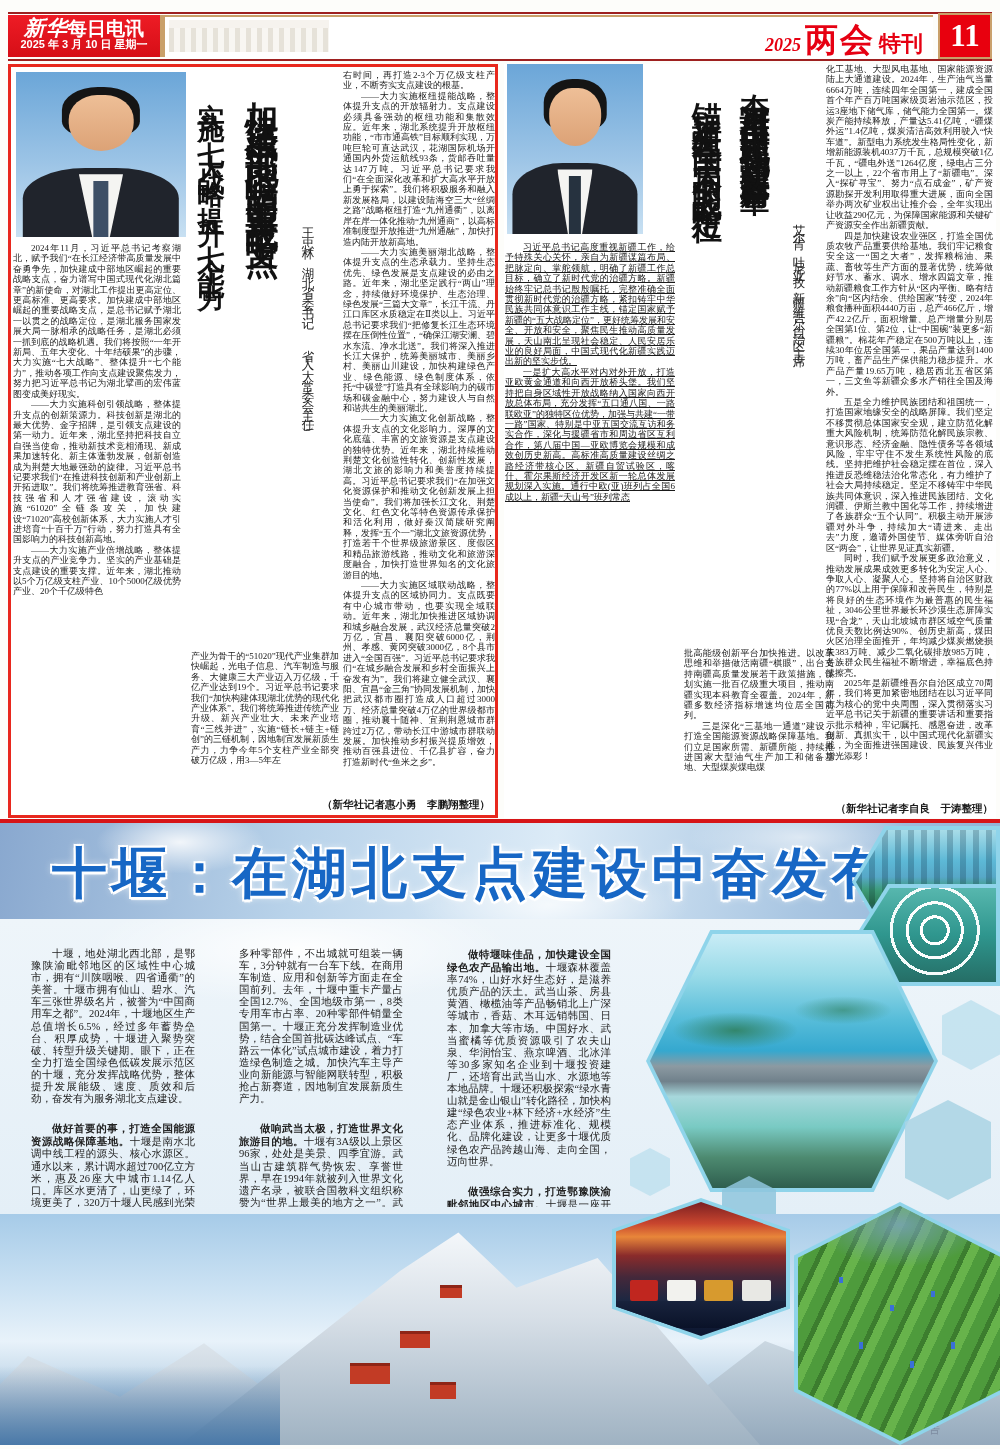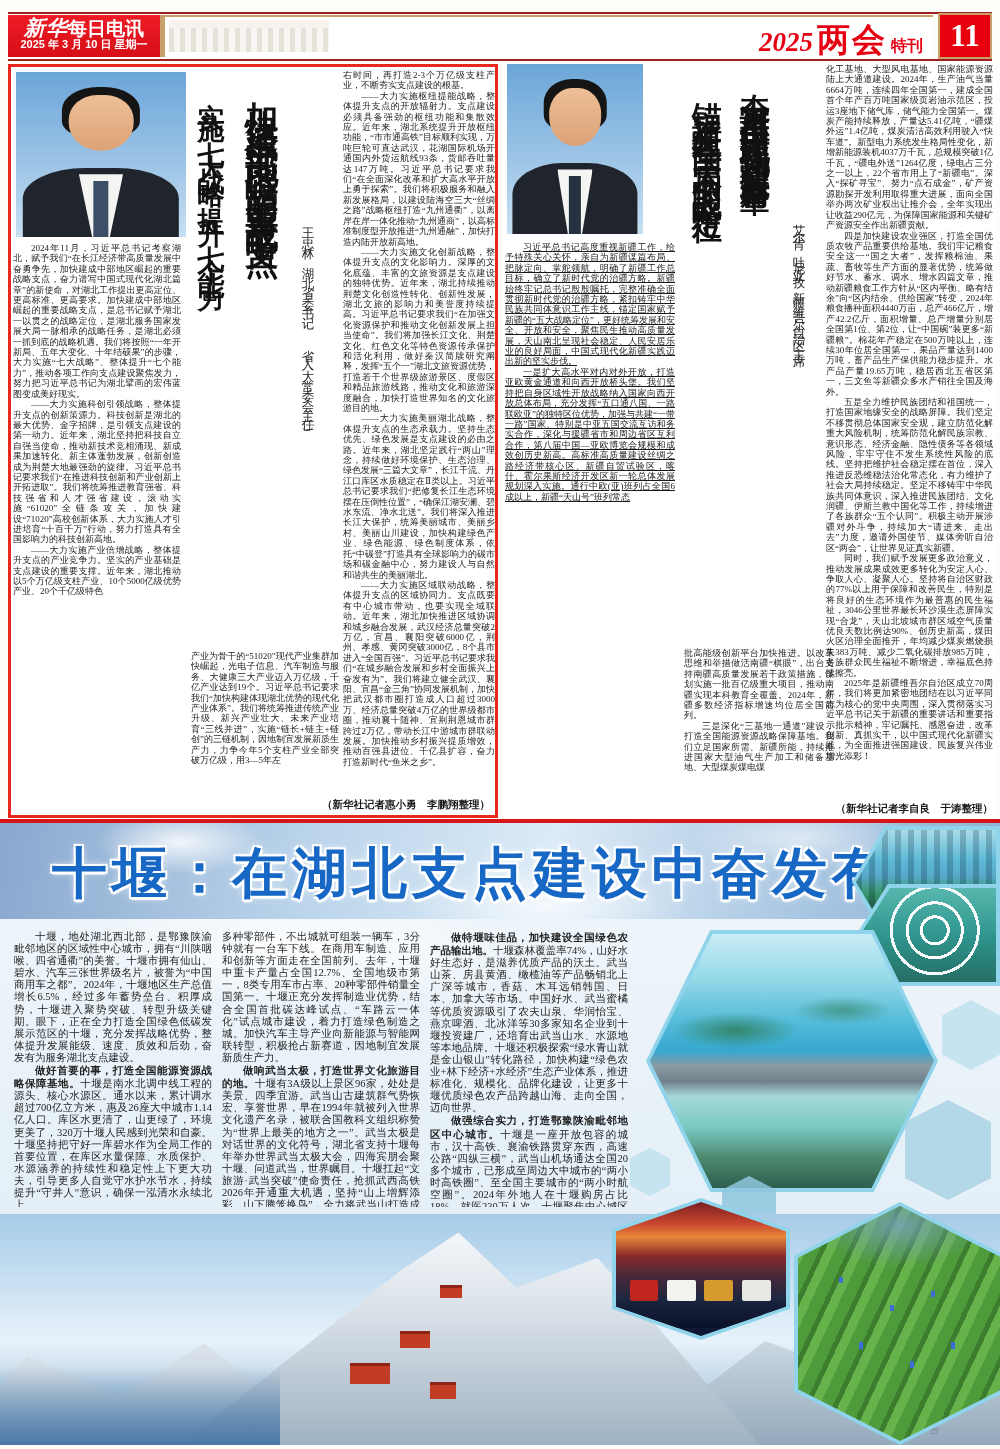--- a/index.html
+++ b/index.html
@@ -13,23 +13,23 @@
   .mh-name{font-size:19px;font-weight:bold;padding-top:2px;}
   .mh-script{font-style:italic;font-size:21px;letter-spacing:1px;text-align:center;}
   .mh-date{font-size:11px;font-weight:bold;font-family:"Liberation Sans",sans-serif;}
   .gold-bar{left:160px;top:15px;width:5px;height:42px;background:#c9a06a;}
   .hdr-strip{left:165px;top:15px;width:768px;height:42px;border-top:2px solid #c9a06a;
              border-bottom:2px solid #c9a06a;background:#fff;}
   .building{position:absolute;left:4px;top:3px;width:160px;height:32px;opacity:.5;
      background:linear-gradient(#efe9df 0 8px,transparent 8px),
      repeating-linear-gradient(90deg,#cfc6b4 0 5px,#f2eee6 5px 11px);}
   .issue-title{position:absolute;right:10px;top:1px;display:flex;align-items:baseline;color:#e60012;gap:4px;}
-  .it-year{font-size:27px;font-weight:bold;font-style:italic;}
+  .it-year{font-size:18px;font-weight:bold;font-style:italic;}
   .it-lianghui{font-size:33px;font-weight:bold;font-family:"Liberation Serif",serif;letter-spacing:2px;}
-  .it-tekan{font-size:16px;font-weight:bold;font-family:Liberation Sans, sans-serif;}
+  .it-tekan{font-size:22px;font-weight:bold;font-family:Liberation Sans, sans-serif;}
   .pagenum{left:938px;top:13px;width:54px;height:46px;background:#e8000e;border:2px solid #c9a06a;
            color:#fff;font-size:31px;font-weight:bold;display:flex;align-items:center;justify-content:center;box-sizing:border-box;}
   .hdr-botline{left:8px;top:59px;width:984px;height:2px;background:#9e2020;}
   
   .art{box-sizing:border-box;}
   .art-l{left:8px;top:64px;width:490px;height:754px;border:3px solid #e8281e;background:#fff;}
   .art-r{left:504px;top:64px;width:492px;height:754px;background:#fff;}
   .portrait{overflow:hidden;background:linear-gradient(180deg,#6ba6d8 0%,#9cc4e6 55%,#c8e0f2 100%);}
   .p-hair{position:absolute;left:50%;top:9%;width:46%;height:30%;transform:translateX(-50%);
           background:#151515;border-radius:46% 46% 30% 30%;}
@@ -39,21 +39,21 @@
           background:#20242c;border-radius:40% 40% 0 0;}
   .p-shirt{position:absolute;left:50%;bottom:0;width:26%;height:38%;transform:translateX(-50%);
           background:#f4f4f2;clip-path:polygon(0 0,100% 0,70% 100%,30% 100%);}
   .p-tie{position:absolute;left:50%;bottom:0;width:9%;height:34%;transform:translateX(-50%);background:#3d4f66;}
   .vert{writing-mode:vertical-rl;font-weight:bold;color:#111;}
   .vbyline{writing-mode:vertical-rl;font-size:12.5px;color:#222;font-weight:normal;}
   .cols{overflow:hidden;font-size:9px;line-height:10.4px;text-align:justify;}
   .cols p{margin:0;text-indent:2em;}
   .cols p.cont{text-indent:0;}
   .feature-cols{overflow:hidden;font-size:10.5px;line-height:12.1px;text-align:justify;color:#222;}
-  .feature-cols p{margin:0;text-indent:2em;}
+  .feature-cols p{margin:17px;text-indent:2em;}
   .feature-cols p.cont{text-indent:0;}
   .feature-cols b{font-family:"Liberation Sans",sans-serif;font-weight:bold;}
   .credit{position:absolute;right:2px;bottom:1px;background:#fff;font-weight:bold;font-size:10.5px;
           font-family:"Liberation Sans",sans-serif;padding-left:4px;}
   
   .red-rule{left:0;top:819px;width:1000px;height:4px;background:#d61518;}
   .banner{left:0;top:823px;width:1000px;height:96px;overflow:hidden;
     background:radial-gradient(120px 45px at 18% 20%,rgba(255,255,255,.85),transparent 70%),
                radial-gradient(200px 60px at 55% 85%,rgba(255,255,255,.7),transparent 70%),
                radial-gradient(160px 50px at 80% 15%,rgba(255,255,255,.6),transparent 70%),
@@ -134,22 +134,22 @@
         <p>2024年11月，习近平总书记考察湖北，赋予我们“在长江经济带高质量发展中奋勇争先，加快建成中部地区崛起的重要战略支点，奋力谱写中国式现代化湖北篇章”的新使命，对湖北工作提出更高定位、更高标准、更高要求。加快建成中部地区崛起的重要战略支点，是总书记赋予湖北一以贯之的战略定位，是湖北服务国家发展大局一脉相承的战略任务，是湖北必须一抓到底的战略机遇。我们将按照“一年开新局、五年大变化、十年结硕果”的步骤，大力实施“七大战略”、整体提升“七个能力”，推动各项工作向支点建设聚焦发力，努力把习近平总书记为湖北擘画的宏伟蓝图变成美好现实。</p>
         <p>——大力实施科创引领战略，整体提升支点的创新策源力。科技创新是湖北的最大优势、金字招牌，是引领支点建设的第一动力。近年来，湖北坚持把科技自立自强当使命，推动新技术竞相涌现、新成果加速转化、新主体蓬勃发展，创新创造成为荆楚大地最强劲的旋律。习近平总书记要求我们“在推进科技创新和产业创新上开拓进取”。我们将统筹推进教育强省、科技强省和人才强省建设，滚动实施“61020”全链条攻关，加快建设“71020”高校创新体系，大力实施人才引进培育“十百千万”行动，努力打造具有全国影响力的科技创新高地。</p>
         <p>——大力实施产业倍增战略，整体提升支点的产业竞争力。坚实的产业基础是支点建设的重要支撑。近年来，湖北推动以5个万亿级支柱产业、10个5000亿级优势产业、20个千亿级特色</p>
       </div>
     <div class="abs cols" style="left:180px;top:584px;width:148px;height:162px;">
         <p class="cont">产业为骨干的“51020”现代产业集群加快崛起，光电子信息、汽车制造与服务、大健康三大产业迈入万亿级，千亿产业达到19个。习近平总书记要求我们“加快构建体现湖北优势的现代化产业体系”。我们将统筹推进传统产业升级、新兴产业壮大、未来产业培育“三线并进”，实施“链长+链主+链创”的三链机制，因地制宜发展新质生产力，力争今年5个支柱产业全部突破万亿级，用3—5年左</p>
       </div>
     <div class="abs cols" style="left:332px;top:3px;width:152px;height:744px;">
     <p class="cont">右时间，再打造2-3个万亿级支柱产业，不断夯实支点建设的根基。</p>
         <p>——大力实施枢纽提能战略，整体提升支点的开放辐射力。支点建设必须具备强劲的枢纽功能和集散效应。近年来，湖北系统提升开放枢纽功能，“市市通高铁”目标顺利实现，万吨巨轮可直达武汉，花湖国际机场开通国内外货运航线93条，货邮吞吐量达147万吨。习近平总书记要求我们“在全面深化改革和扩大高水平开放上勇于探索”。我们将积极服务和融入新发展格局，以建设陆海空三大“丝绸之路”战略枢纽打造“九州通衢”，以离岸在岸一体化推动“九州通商”，以高标准制度型开放推进“九州通融”，加快打造内陆开放新高地。</p>
+        <p>——大力实施美丽湖北战略，整体提升支点的生态承载力。坚持生态优先、绿色发展是支点建设的必由之路。近年来，湖北坚定践行“两山”理念，持续做好环境保护、生态治理、绿色发展“三篇大文章”，长江干流、丹江口库区水质稳定在Ⅱ类以上。习近平总书记要求我们“把修复长江生态环境摆在压倒性位置”，“确保江湖安澜、碧水东流、净水北送”。我们将深入推进长江大保护，统筹美丽城市、美丽乡村、美丽山川建设，加快构建绿色产业、绿色能源、绿色制度体系，依托“中碳登”打造具有全球影响力的碳市场和碳金融中心，努力建设人与自然和谐共生的美丽湖北。</p>
         <p>——大力实施文化创新战略，整体提升支点的文化影响力。深厚的文化底蕴、丰富的文旅资源是支点建设的独特优势。近年来，湖北持续推动荆楚文化创造性转化、创新性发展，湖北文旅的影响力和美誉度持续提高。习近平总书记要求我们“在加强文化资源保护和推动文化创新发展上担当使命”。我们将加强长江文化、荆楚文化、红色文化等特色资源传承保护和活化利用，做好秦汉简牍研究阐释，发挥“五个一”湖北文旅资源优势，打造若干个世界级旅游景区、度假区和精品旅游线路，推动文化和旅游深度融合，加快打造世界知名的文化旅游目的地。</p>
-        <p>——大力实施美丽湖北战略，整体提升支点的生态承载力。坚持生态优先、绿色发展是支点建设的必由之路。近年来，湖北坚定践行“两山”理念，持续做好环境保护、生态治理、绿色发展“三篇大文章”，长江干流、丹江口库区水质稳定在Ⅱ类以上。习近平总书记要求我们“把修复长江生态环境摆在压倒性位置”，“确保江湖安澜、碧水东流、净水北送”。我们将深入推进长江大保护，统筹美丽城市、美丽乡村、美丽山川建设，加快构建绿色产业、绿色能源、绿色制度体系，依托“中碳登”打造具有全球影响力的碳市场和碳金融中心，努力建设人与自然和谐共生的美丽湖北。</p>
         <p>——大力实施区域联动战略，整体提升支点的区域协同力。支点既要有中心城市带动，也要实现全域联动。近年来，湖北加快推进区域协调和城乡融合发展，武汉经济总量突破2万亿，宜昌、襄阳突破6000亿，荆州、孝感、黄冈突破3000亿，8个县市进入“全国百强”。习近平总书记要求我们“在城乡融合发展和乡村全面振兴上奋发有为”。我们将建立健全武汉、襄阳、宜昌“金三角”协同发展机制，加快把武汉都市圈打造成人口超过3000万、经济总量突破4万亿的世界级都市圈，推动襄十随神、宜荆荆恩城市群跨过2万亿，带动长江中游城市群联动发展。加快推动乡村振兴提质增效，推动百强县进位、千亿县扩容，奋力打造新时代“鱼米之乡”。</p>
       </div>
     <div class="credit" style="right:5px;bottom:3px;">（新华社记者惠小勇　李鹏翔整理）</div>
   </div>
 
   <div class="abs art art-r">
     <div class="abs portrait" style="left:3px;top:0px;width:136px;height:170px;">
       <div class="p-suit"></div>
       <div class="p-shirt"></div>
       <div class="p-tie" style="background:#26323f;"></div>

